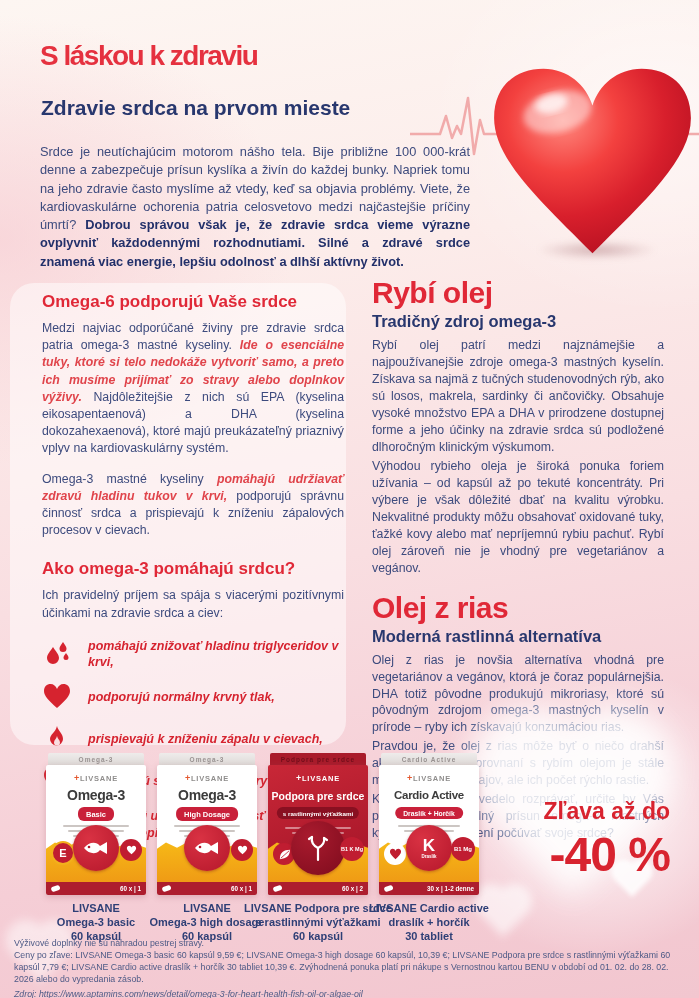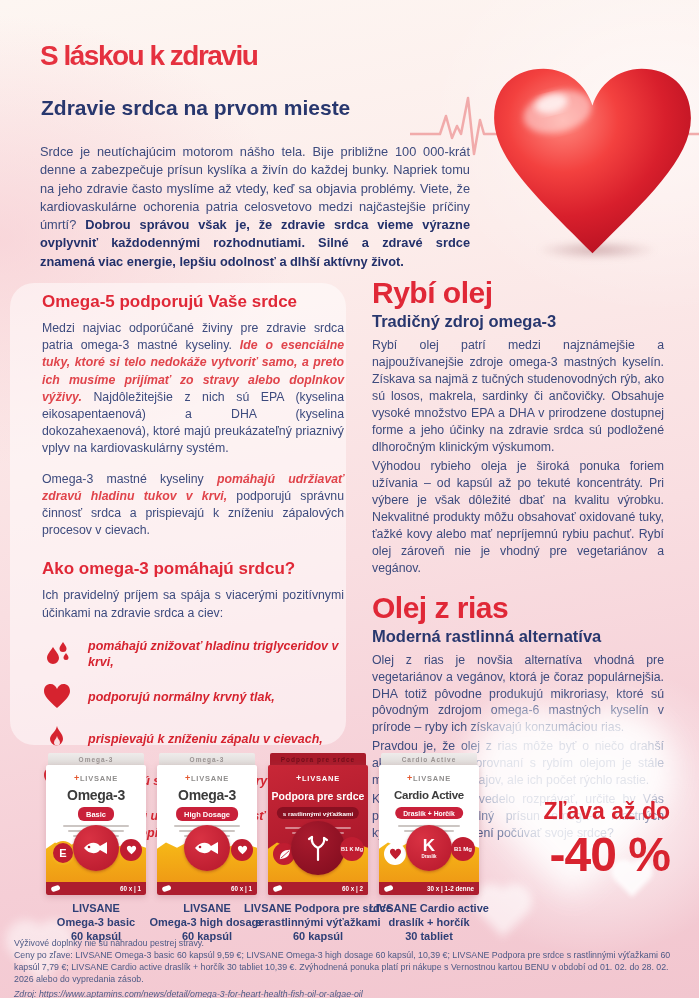--- a/index.html
+++ b/index.html
@@ -139,21 +139,21 @@
     <ellipse cx="33" cy="23" rx="17" ry="10" fill="#ffffff" opacity="0.45" filter="url(#soft)" transform="rotate(-14 33 23)"></ellipse>
     <ellipse cx="30" cy="19" rx="8" ry="4.5" fill="#ffffff" opacity="0.75" filter="url(#soft)" transform="rotate(-14 30 19)"></ellipse>
   </svg>
 
   <div class="abs title">S láskou k zdraviu</div>
   <div class="abs subtitle">Zdravie srdca na prvom mieste</div>
   <div class="abs intro"><span>Srdce je neutíchajúcim motorom nášho tela. Bije približne 100 000-krát denne a zabezpečuje prísun kyslíka a živín do každej bunky. Napriek tomu na jeho zdravie často myslíme až vtedy, keď sa objavia problémy. Viete, že kardiovaskulárne ochorenia patria celosvetovo medzi najčastejšie príčiny úmrtí? </span><b>Dobrou správou však je, že zdravie srdca vieme výrazne ovplyvniť každodennými rozhodnutiami. Silné a zdravé srdce znamená viac energie, lepšiu odolnosť a dlhší aktívny život.</b></div>
 
   <div class="abs left-card"></div>
   <div class="abs col-left">
-    <h3>Omega-5 podporujú Vaše srdce</h3>
+    <h3>Omega-6 podporujú Vaše srdce</h3>
     <p class="body-p"><span>Medzi najviac odporúčané živiny pre zdravie srdca patria omega-3 mastné kyseliny. </span><span class="red-em">Ide o esenciálne tuky, ktoré si telo nedokáže vytvoriť samo, a preto ich musíme prijímať zo stravy alebo doplnkov výživy.</span><span> Najdôležitejšie z nich sú EPA (kyselina eikosapentaenová) a DHA (kyselina dokozahexaenová), ktoré majú preukázateľný priaznivý vplyv na kardiovaskulárny systém.</span></p>
     <p class="body-p"><span>Omega-3 mastné kyseliny </span><span class="red-em">pomáhajú udržiavať zdravú hladinu tukov v krvi,</span><span> podporujú správnu činnosť srdca a prispievajú k zníženiu zápalových procesov v cievach.</span></p>
 
     <h3 class="second">Ako omega-3 pomáhajú srdcu?</h3>
     <p class="body-p">Ich pravidelný príjem sa spája s viacerými pozitívnymi účinkami na zdravie srdca a ciev:</p>
 
     <div class="bullets">
       <div class="bullet">
         <svg class="bicon" width="30" height="30" viewBox="0 0 30 30">
           <path fill="#d6232f" d="M11,8 C13.5,12 17,15.5 17,19 a6,6 0 1 1 -12,0 C5,15.5 8.5,12 11,8 Z"></path>
@@ -197,21 +197,21 @@
   </div>
 
   <div class="abs col-right">
     <h2>Rybí olej</h2>
     <h4>Tradičný zdroj omega-3</h4>
     <p>Rybí olej patrí medzi najznámejšie a najpoužívanejšie zdroje omega-3 mastných kyselín. Získava sa najmä z tučných studenovodných rýb, ako sú losos, makrela, sardinky či ančovičky. Obsahuje vysoké množstvo EPA a DHA v prirodzene dostupnej forme a jeho účinky na zdravie srdca sú podložené dlhoročným klinickým výskumom.</p>
     <p>Výhodou rybieho oleja je široká ponuka foriem užívania – od kapsúl až po tekuté koncentráty. Pri výbere je však dôležité dbať na kvalitu výrobku. Nekvalitné produkty môžu obsahovať oxidované tuky, ťažké kovy alebo mať nepríjemnú rybiu pachuť. Rybí olej zároveň nie je vhodný pre vegetariánov a vegánov.</p>
 
     <h2 class="second">Olej z rias</h2>
     <h4>Moderná rastlinná alternatíva</h4>
-    <p>Olej z rias je novšia alternatíva vhodná pre vegetariánov a vegánov, ktorá je čoraz populárnejšia. DHA totiž pôvodne produkujú mikroriasy, ktoré sú pôvodným zdrojom omega-6 mastných kyselín v prírode – ryby ich získavajú konzumáciou rias.</p>
+    <p>Olej z rias je novšia alternatíva vhodná pre vegetariánov a vegánov, ktorá je čoraz populárnejšia. DHA totiž pôvodne produkujú mikroriasy, ktoré sú pôvodným zdrojom omega-3 mastných kyselín v prírode – ryby ich získavajú konzumáciou rias.</p>
     <p>Pravdou je, že olej z rias môže byť o niečo drahší ako rybí olej. V porovnaní s rybím olejom je stále menej klinických údajov, ale ich počet rýchlo rastie.</p>
     <p>Keby Vaše srdce vedelo rozprávať, určite by Vás prosilo o pravidelný prísun omega-3 mastných kyselín. Ste pripravení počúvať svoje srdce?</p>
   </div>
 
   <div class="heart-css glow-big"></div>
   <div class="heart-css glow-sm1"></div>
   <div class="heart-css glow-sm2"></div>
   <div class="heart-css glow-sm3"></div>
 
   <div class="abs products">

